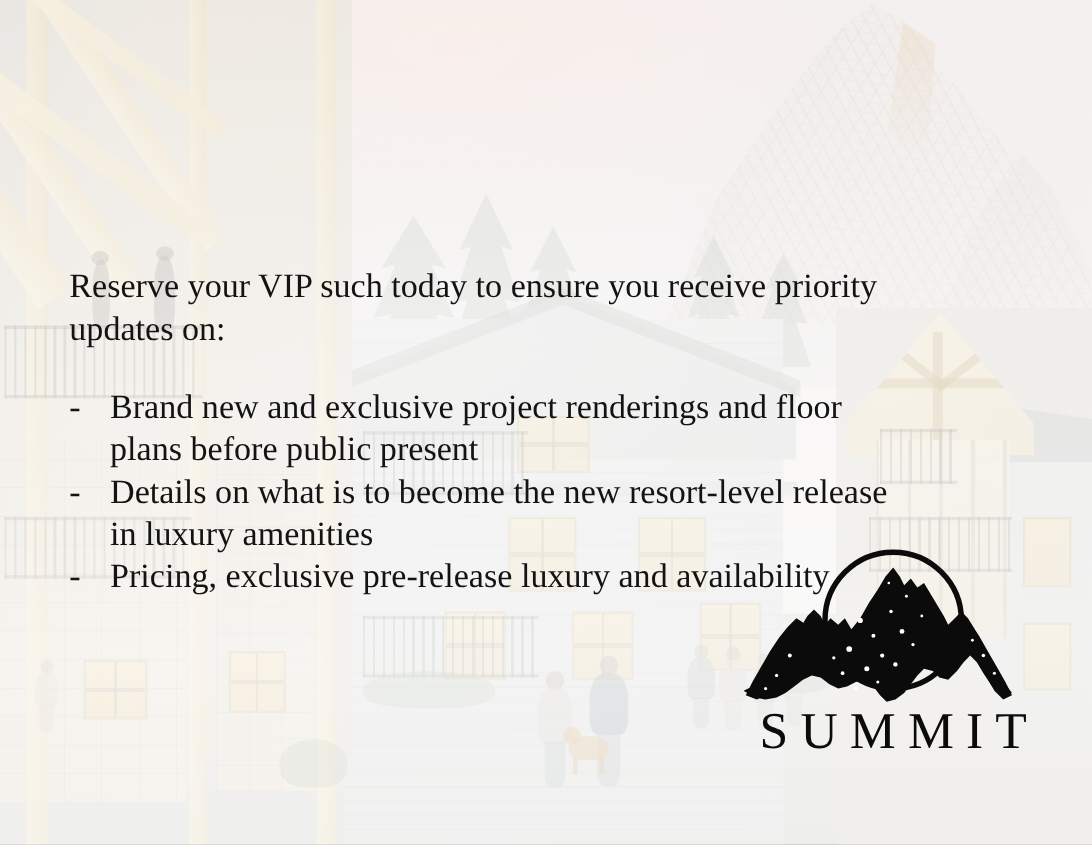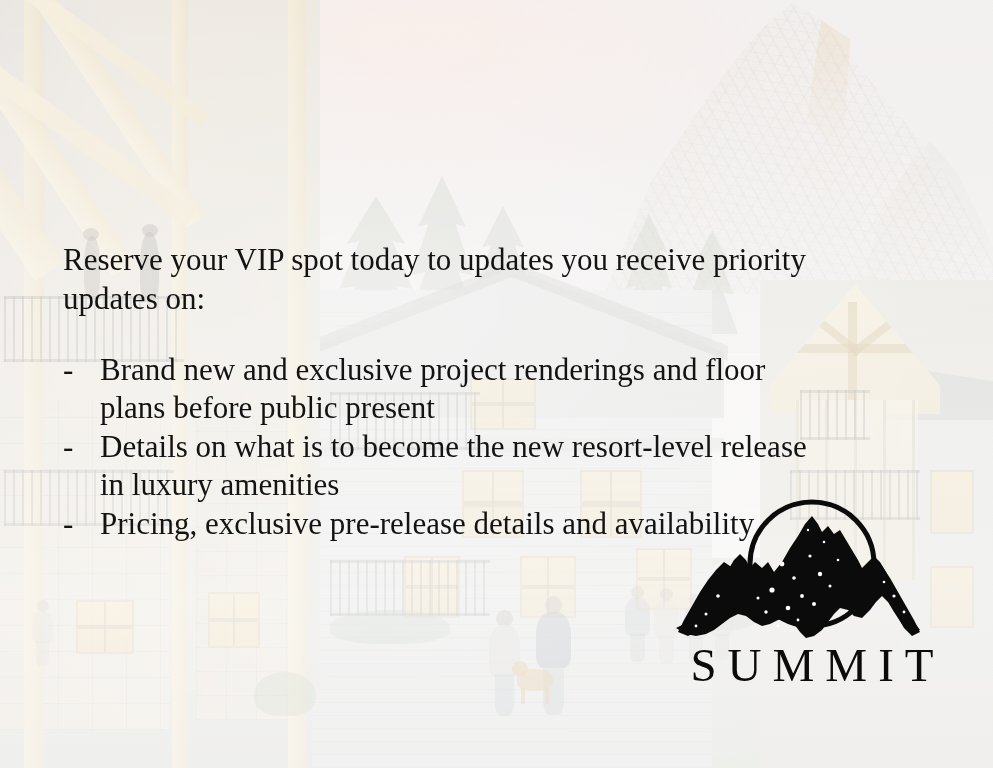--- a/index.html
+++ b/index.html
@@ -426,34 +426,34 @@
       <div class="legs" style="left:4px; top:41px; width:13px; height:25px; background:rgba(176,174,170,.32);"></div>
     </div>
 
     <div class="bg-wash"></div>
     <div class="bg-wash2"></div>
   </div>
 
   <div class="content">
 
 
-    <div class="subhead">Reserve your VIP spot today to updates you receive priority updates on:</div>
+    <div class="subhead">Reserve your VIP such today to ensure you receive priority updates on:</div>
 
     <ul class="bullets">
       <li>
         <span class="dash">-</span>
         <span>Brand new and exclusive project renderings and floor plans before public present</span>
       </li>
       <li>
         <span class="dash">-</span>
         <span>Details on what is to become the new resort-level release in luxury amenities</span>
       </li>
       <li>
         <span class="dash">-</span>
-        <span>Pricing, exclusive pre-release details and availability</span>
+        <span>Pricing, exclusive pre-release luxury and availability</span>
       </li>
     </ul>
   </div>
 
   <div class="logo">
     <svg class="logo-mark" viewBox="0 0 300 170" xmlns="http://www.w3.org/2000/svg">
 
       <circle cx="150" cy="78" r="62" fill="none" stroke="#0b0b0b" stroke-width="5"></circle>
 
       <path fill="#0b0b0b" d="

